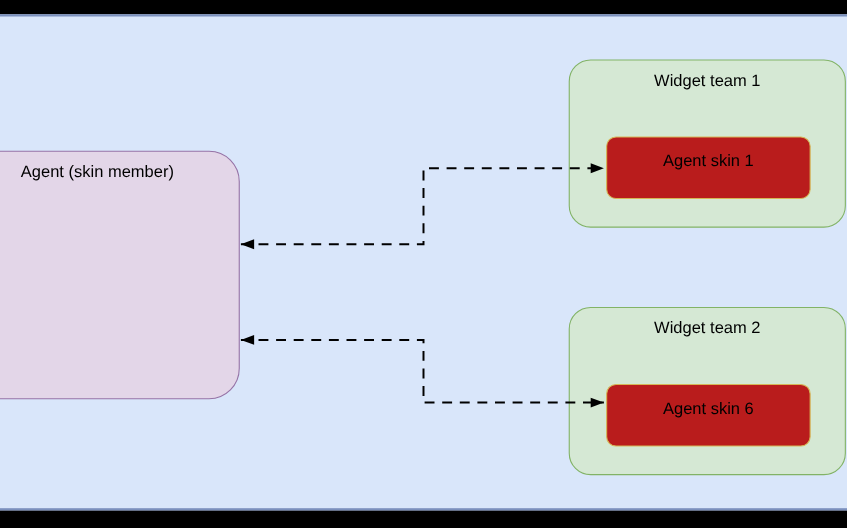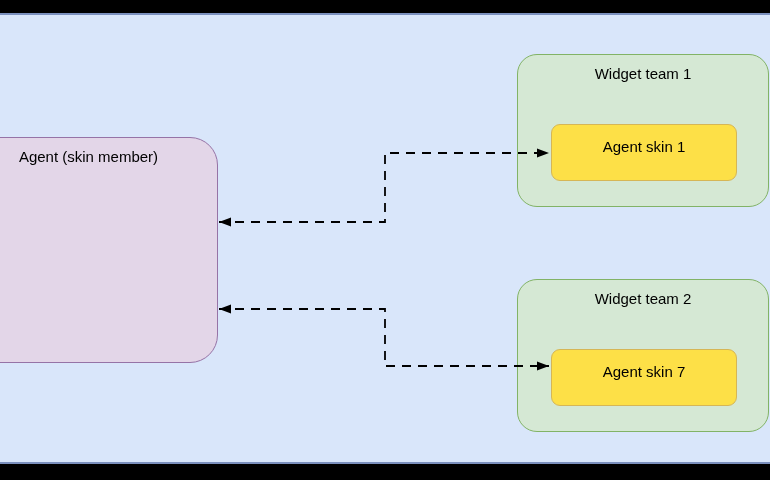--- a/index.html
+++ b/index.html
@@ -54,21 +54,21 @@
     border: 1.5px solid #82b366;
     border-radius: 20px;
     padding-top: 9px;
   }
   #team1-box { top: 39px; }   
   #team2-box { top: 264px; }  
   .skin-box {
     left: 33px;           
     width: 186px;
     height: 57px;
-    background: #fde047;
+    background: #b91c1c;
     border: 1.5px solid #d6b656;
     border-radius: 9px;
     padding-top: 12px;
     position: absolute;
   }
   #skin1-box { top: 69px; }   
   #skin2-box { top: 69px; }
   #connector-layer {
     position: absolute;
     left: 0;
@@ -91,21 +91,21 @@
     <div class="node team-box" id="team1-box">
       <span>Widget team 1</span>
       <div class="node skin-box" id="skin1-box">
         <span>Agent skin 1</span>
       </div>
     </div>
 
     <div class="node team-box" id="team2-box">
       <span>Widget team 2</span>
       <div class="node skin-box" id="skin2-box">
-        <span>Agent skin 7</span>
+        <span>Agent skin 6</span>
       </div>
     </div>
 
     <svg id="connector-layer" width="770" height="447" viewBox="0 0 770 447" xmlns="http://www.w3.org/2000/svg">
       <defs>
         <marker id="arrow" markerUnits="userSpaceOnUse" markerWidth="14" markerHeight="12" refX="12.5" refY="5" orient="auto-start-reverse">
           <path d="M 0.5 0.5 L 12.5 5 L 0.5 9.5 Z" fill="#000000"></path>
         </marker>
       </defs>
 

